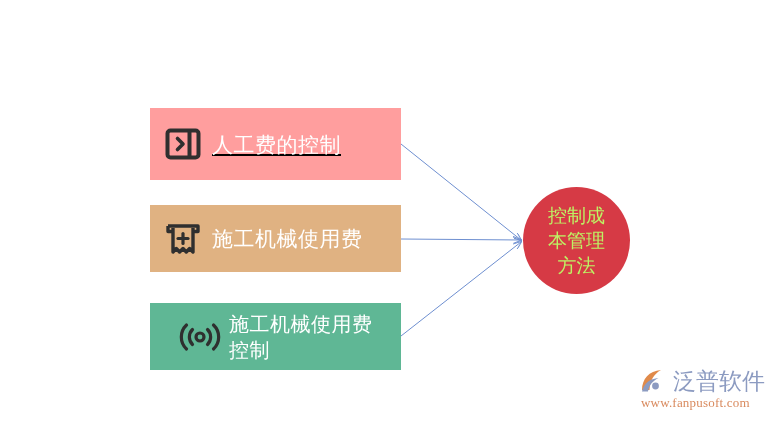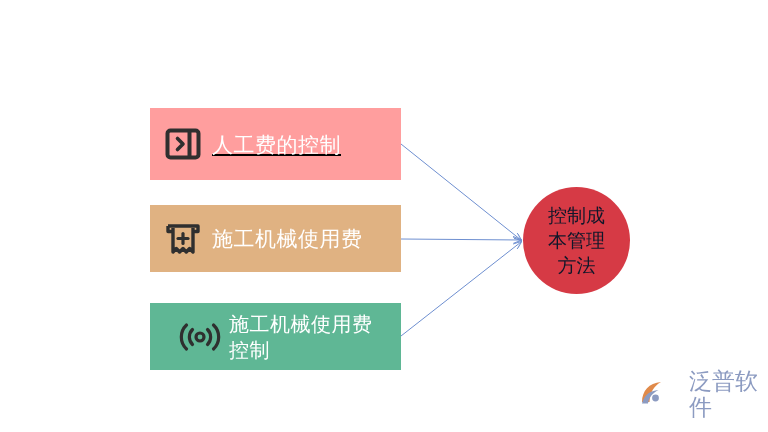--- a/index.html
+++ b/index.html
@@ -69,42 +69,41 @@
     width: 107px;
     height: 107px;
     border-radius: 50%;
     background: #D63A45;
     display: flex;
     align-items: center;
     justify-content: center;
     text-align: center;
   }
   #center-circle .circle-label {
-    color: #0f172a;
+    color: #bef264;
     font-size: 19px;
     line-height: 25px;
     white-space: pre-line;
     font-weight: 400;
   }
 
   
   #watermark {
     position: absolute;
     left: 640px;
     top: 368px;
     width: 128px;
     height: 54px;
     display: flex;
     flex-direction: column;
     align-items: flex-start;
   }
   #watermark .wm-row {
     display: flex;
-    align-items: center;
-    gap: 16px;
+    align-items: flex-start;
   }
   #watermark .wm-mark {
     width: 30px;
     height: 28px;
     margin-right: 3px;
     flex: 0 0 auto;
   }
   #watermark .wm-name {
     font-size: 23px;
     color: #8C9BC1;
@@ -185,15 +184,16 @@
     <div class="wm-row">
       <span class="wm-mark">
         <svg width="30" height="28" viewBox="0 0 30 28">
           <path d="M2,22 C2,11 9,3 21,2 C14,6 10,12 9.5,22 Z" fill="#E08A4A"></path>
           <path d="M2,23.5 C4,15 10,10.5 18.5,10 C12,13.5 9,17.5 8,23.5 Z" fill="#8C9BC1"></path>
           <circle cx="15.5" cy="18" r="3.4" fill="#8C9BC1"></circle>
         </svg>
       </span>
       <span class="wm-name">泛普软件</span>
     </div>
+    <div class="wm-url">www.fanpusoft.com</div>
   </div>
 
 </div>
 
 </body></html>

